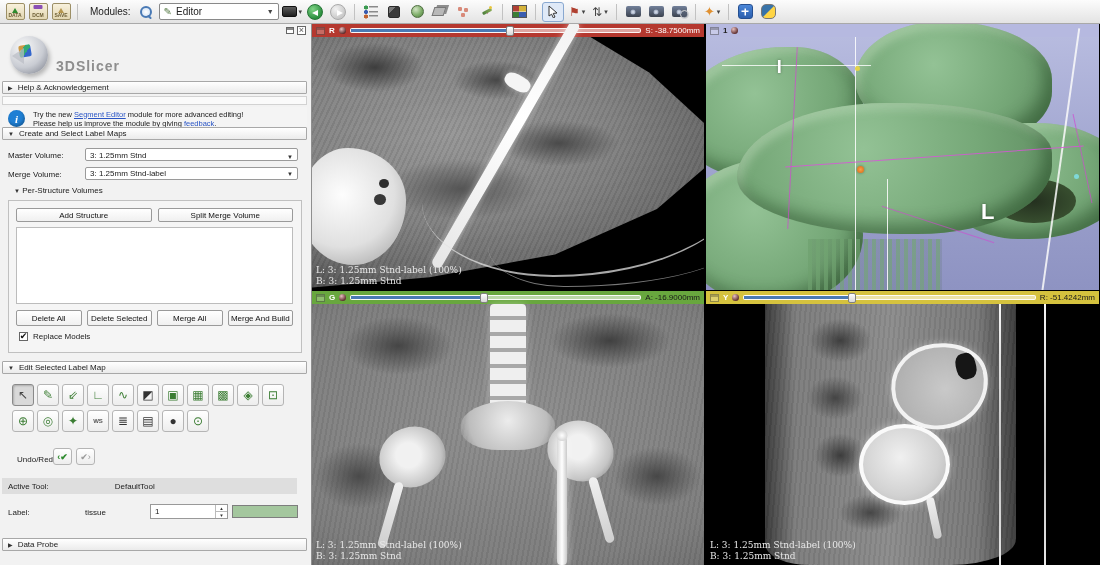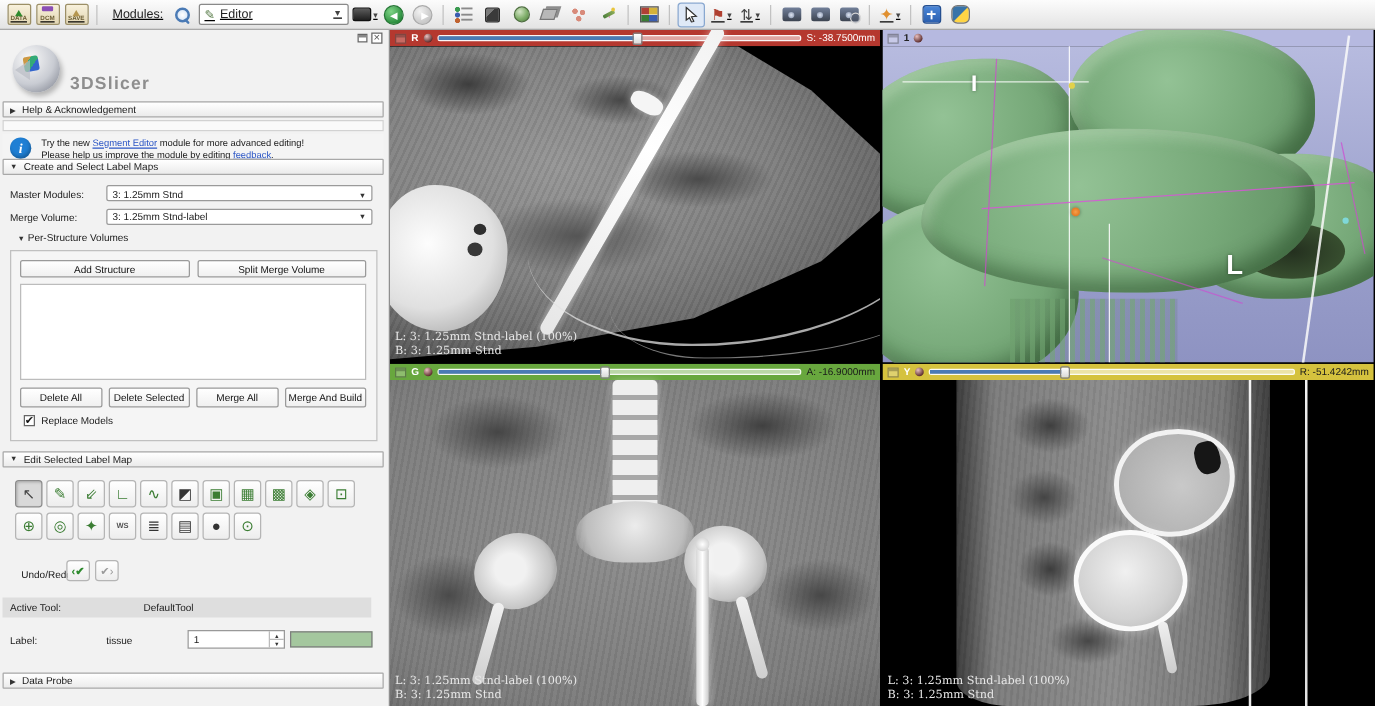--- a/index.html
+++ b/index.html
@@ -3,21 +3,21 @@
 <meta charset="utf-8">
 <style>
   * { margin:0; padding:0; box-sizing:border-box; }
   html,body { width:1100px; height:565px; overflow:hidden; background:#d4d4d4;
               font-family:"Liberation Sans", sans-serif; }
   .app { width:1100px; height:565px; display:flex; flex-direction:column; }
 
   
   .toolbar { height:24px; flex:0 0 24px; display:flex; align-items:center; gap:3px;
              padding:0 5px; background:linear-gradient(#fcfcfc,#e3e3e3);
-             border-bottom:1px solid #a9a9a9;text-decoration:underline; }
+             border-bottom:1px solid #a9a9a9; }
   .sep { width:1px; height:16px; background:#c2c2c2; margin:0 3px; }
   .tbtn { height:20px; min-width:20px; display:flex; align-items:center; justify-content:center;
           border-radius:3px; gap:1px; }
   .fico { width:19px; height:17px; background:linear-gradient(#f8f1dc,#e2d6b2);
           border:1px solid #9c8f66; border-radius:2px; position:relative;
           font-size:5px; font-weight:bold; color:#6b5d33; display:flex;
           align-items:flex-end; justify-content:center; padding-bottom:1px; }
   .fico::before { content:""; position:absolute; top:1px; left:50%; transform:translateX(-50%); }
   .f-data::before { border:3px solid transparent; border-bottom:5px solid #2e8b2e; }
   .f-dcm::before  { width:9px; height:4px; background:#8a4fb5; border-radius:1px; }
@@ -419,30 +419,30 @@
         <span class="tri">▶</span>
         <span>Help &amp; Acknowledgement</span>
       </div>
 
       <div class="emptystrip"></div>
 
       <div class="infobox">
         <span class="info-ic" style="background: rgb(31, 127, 212);">i</span>
         <span class="info-lines">
           <span>Try the new </span><span class="lnk">Segment Editor</span><span> module for more advanced editing!</span><br>
-          <span>Please help us improve the module by editing </span><span class="lnk">feedback</span><span>.</span>
+          <span>Please help us improve the module by giving </span><span class="lnk">feedback</span><span>.</span>
         </span>
       </div>
 
       <div class="secbar" style="top:103px;">
         <span class="tri">▼</span>
         <span>Create and Select Label Maps</span>
       </div>
 
-      <span class="frow-lbl" style="top:127px;">Master Modules:</span>
+      <span class="frow-lbl" style="top:127px;">Master Volume:</span>
       <div class="fcombo" style="top:124px;align-items:flex-end;">
         <span>3: 1.25mm Stnd</span>
         <span class="caret">▼</span>
       </div>
 
       <span class="frow-lbl" style="top:146px;">Merge Volume:</span>
       <div class="fcombo" style="top:143px;">
         <span>3: 1.25mm Stnd-label</span>
         <span class="caret">▼</span>
       </div>

